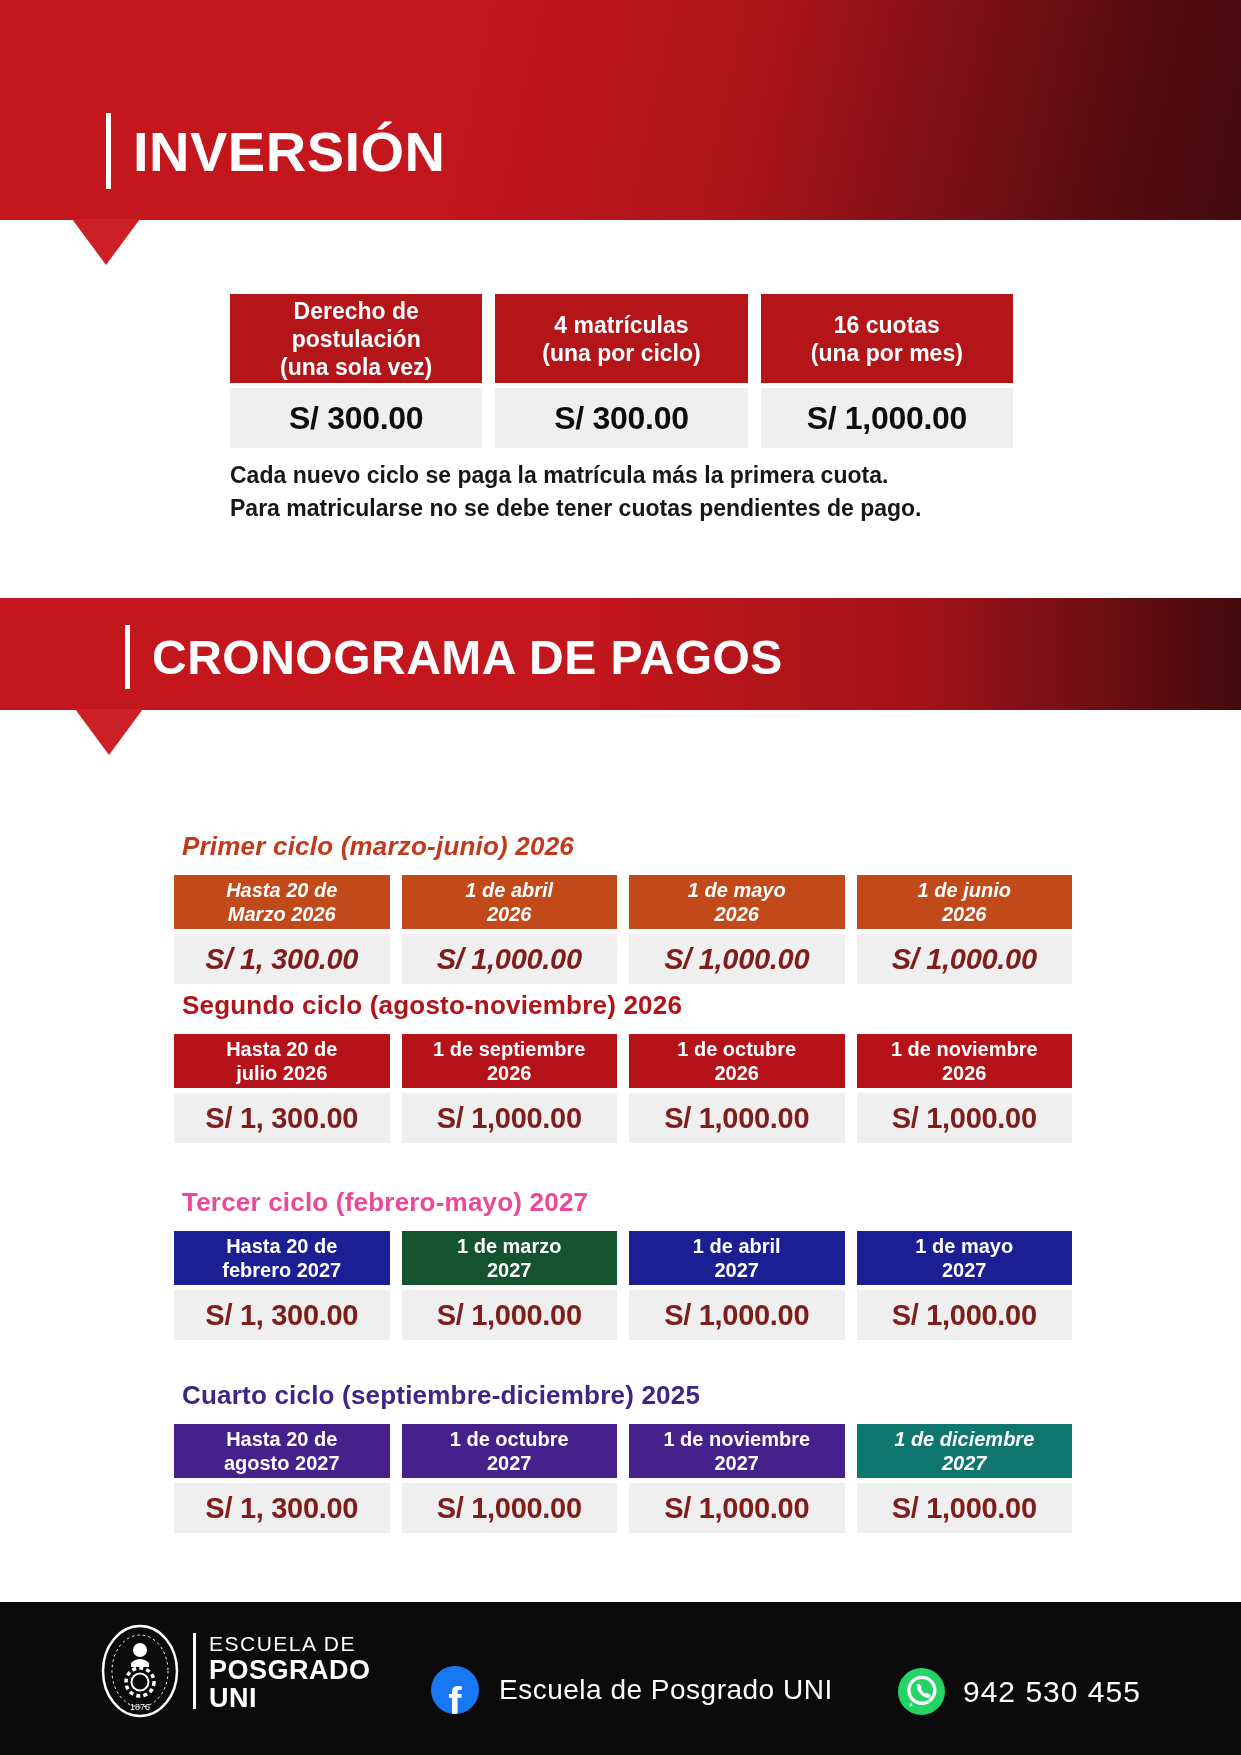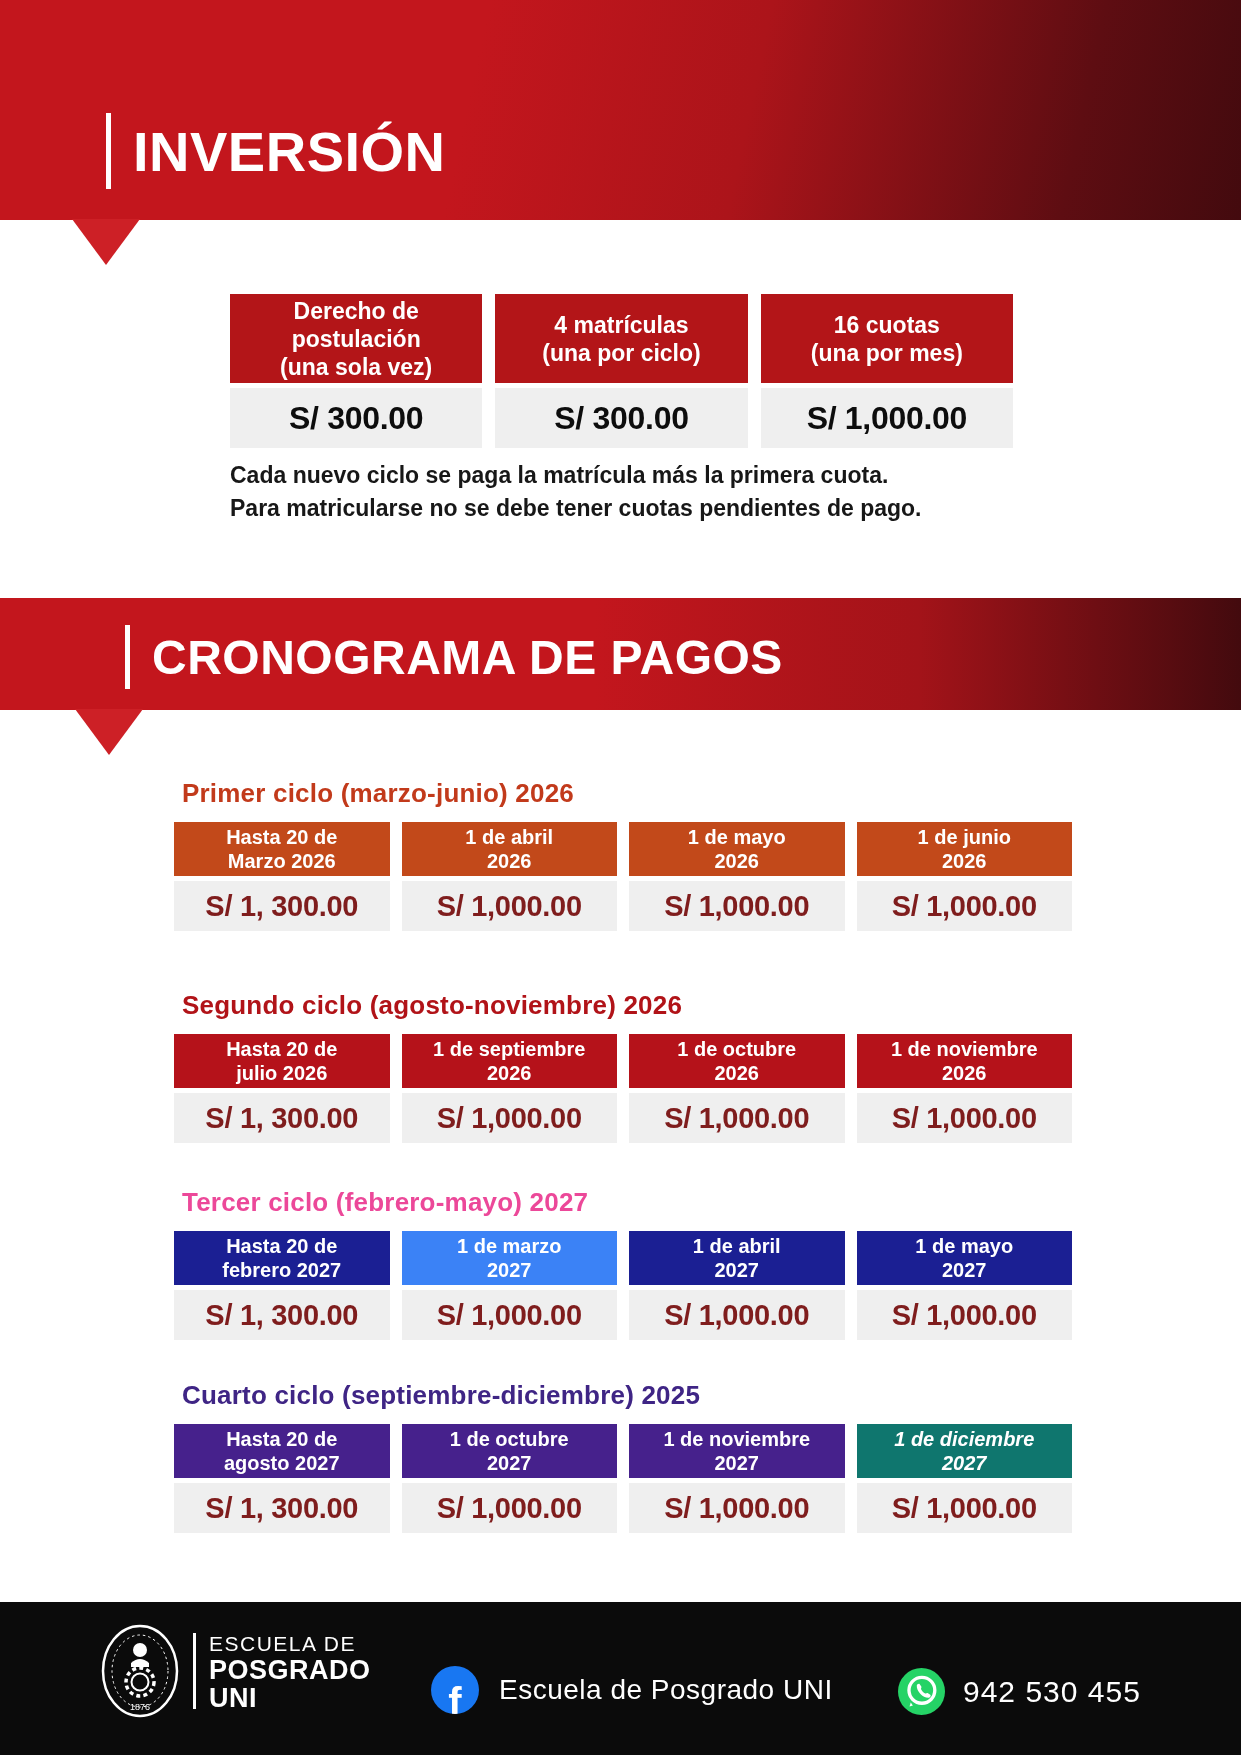--- a/index.html
+++ b/index.html
@@ -41,21 +41,21 @@
   .inv-vrow { margin-top:5px; }
   .inv-v { height:60px; background:#efefef; color:#0d0d0d;
     display:flex; align-items:center; justify-content:center;
     font-size:32px; font-weight:800; letter-spacing:-.3px; }
 
   #inv-notes { position:absolute; left:230px; top:459px;
     font-size:23px; line-height:33px; font-weight:700; color:#171717; }
 
   
   .cycle { position:absolute; left:174px; width:898px; }
-  #cycle-0 { top:778px; } #cycle-1 { top:990px; }
+  #cycle-0 { top:831px;font-style:italic; } #cycle-1 { top:990px; }
   #cycle-2 { top:1187px; } #cycle-3 { top:1380px; }
   .cycle-title { font-size:26px; font-weight:800; margin:0 0 13px 8px; letter-spacing:.2px; }
   .grid4 { display:grid; grid-template-columns:repeat(4,1fr); gap:12px; }
   .hcell { height:54px; color:#fff; text-align:center;
     display:flex; flex-direction:column; justify-content:center;
     font-size:20px; line-height:24px; font-weight:700; }
   .vrow { margin-top:5px; }
   .vcell { height:50px; background:#efefef; color:#7f1d1d;
     display:flex; align-items:center; justify-content:center;
     font-size:29px; font-weight:800; letter-spacing:-.3px; }
@@ -179,21 +179,21 @@
     </div>
   </section>
 
   <section class="cycle" id="cycle-2">
     <h2 class="cycle-title" style="color: #ec4899;">Tercer ciclo (febrero-mayo) 2027</h2>
     <div class="grid4">
       <div class="hcell" style="background-color: rgb(27, 31, 147);">
         <span>Hasta 20 de</span>
         <span>febrero 2027</span>
       </div>
-      <div class="hcell" style="background-color: #3b82f6;">
+      <div class="hcell" style="background-color: #14532d;">
         <span>1 de marzo</span>
         <span>2027</span>
       </div>
       <div class="hcell" style="background-color: rgb(27, 31, 147);">
         <span>1 de abril</span>
         <span>2027</span>
       </div>
       <div class="hcell" style="background-color: rgb(27, 31, 147);">
         <span>1 de mayo</span>
         <span>2027</span>

